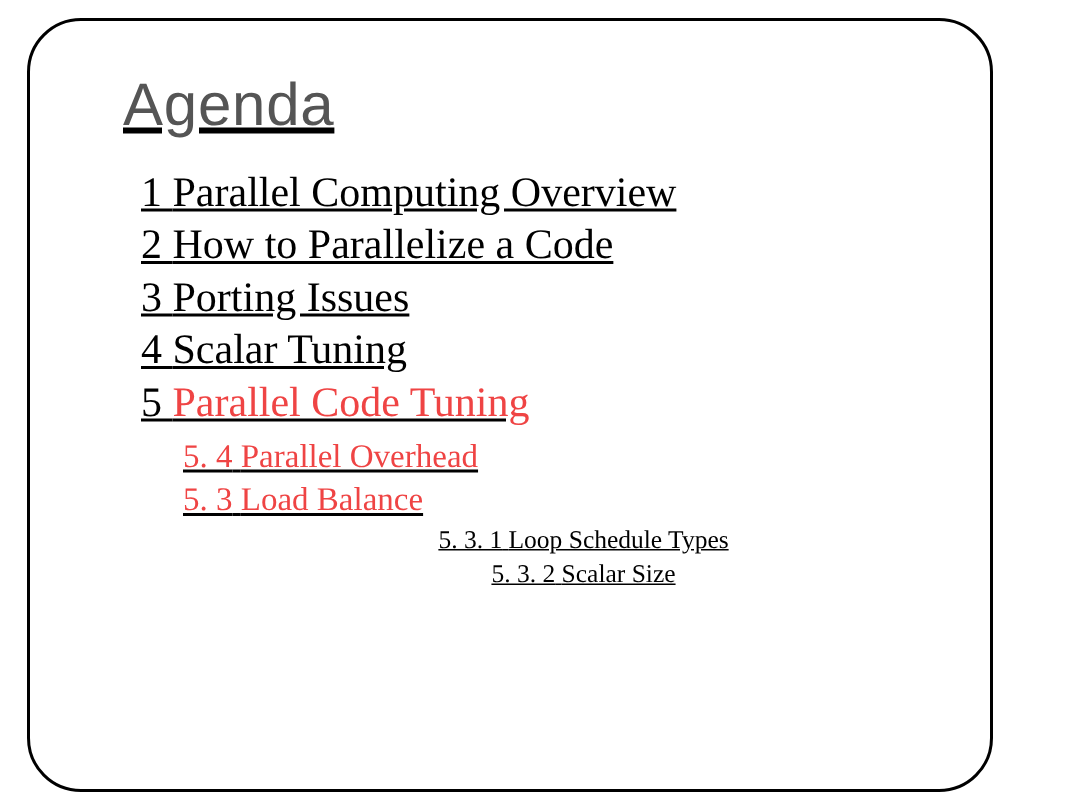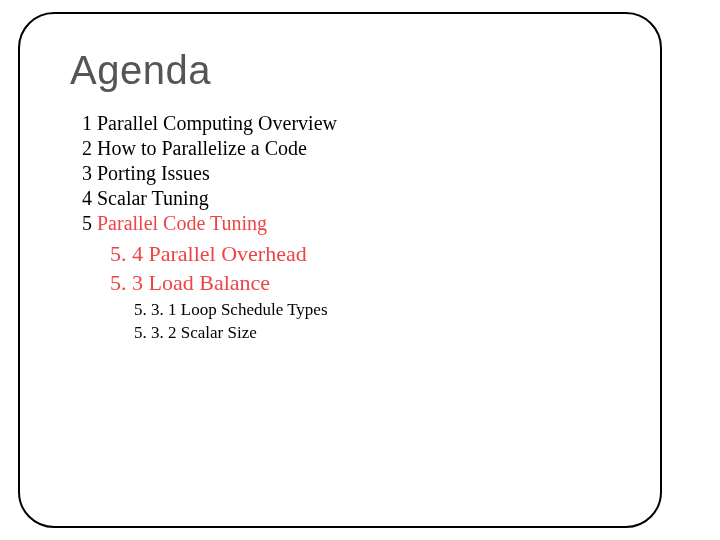--- a/index.html
+++ b/index.html
@@ -6,21 +6,22 @@
   html, body { width: 720px; height: 540px; }
   body {
     background: #ffffff;
     font-family: "Times New Roman", Times, serif;
     color: #000;
   }
   .slide {
     position: relative;
     width: 680px;
     height: 540px;
-    padding: 28px 36px;
+    padding: 28px 48px;
+    text-decoration: underline;
   }
   .frame {
     position: absolute;
     top: 12px;
     left: 18px;
     right: 18px;
     bottom: 12px;
     border: 2px solid #000;
     border-radius: 36px;
     pointer-events: none;
@@ -30,35 +31,36 @@
     font-size: 40px;
     color: #555;
     font-weight: 400;
     margin: 20px 0 18px 34px;
     letter-spacing: 0.5px;
   }
   .content {
     margin-left: 46px;
   }
   .l1 {
-    font-size: 20px;
+    font-size: 28px;
     line-height: 1.25;
     margin-bottom: 0px;
   }
   .sub {
     margin-left: 28px;
     margin-top: 4px;
   }
   .l2 {
     font-size: 22px;
     line-height: 1.3;
   }
   .subsub {
     margin-left: 24px;
     margin-top: 2px;
+    text-align: center;
   }
   .l3 {
     font-size: 17px;
     line-height: 1.35;
   }
   .highlight { color: #ef4444; }
 </style>
 </head>
 <body>
 

